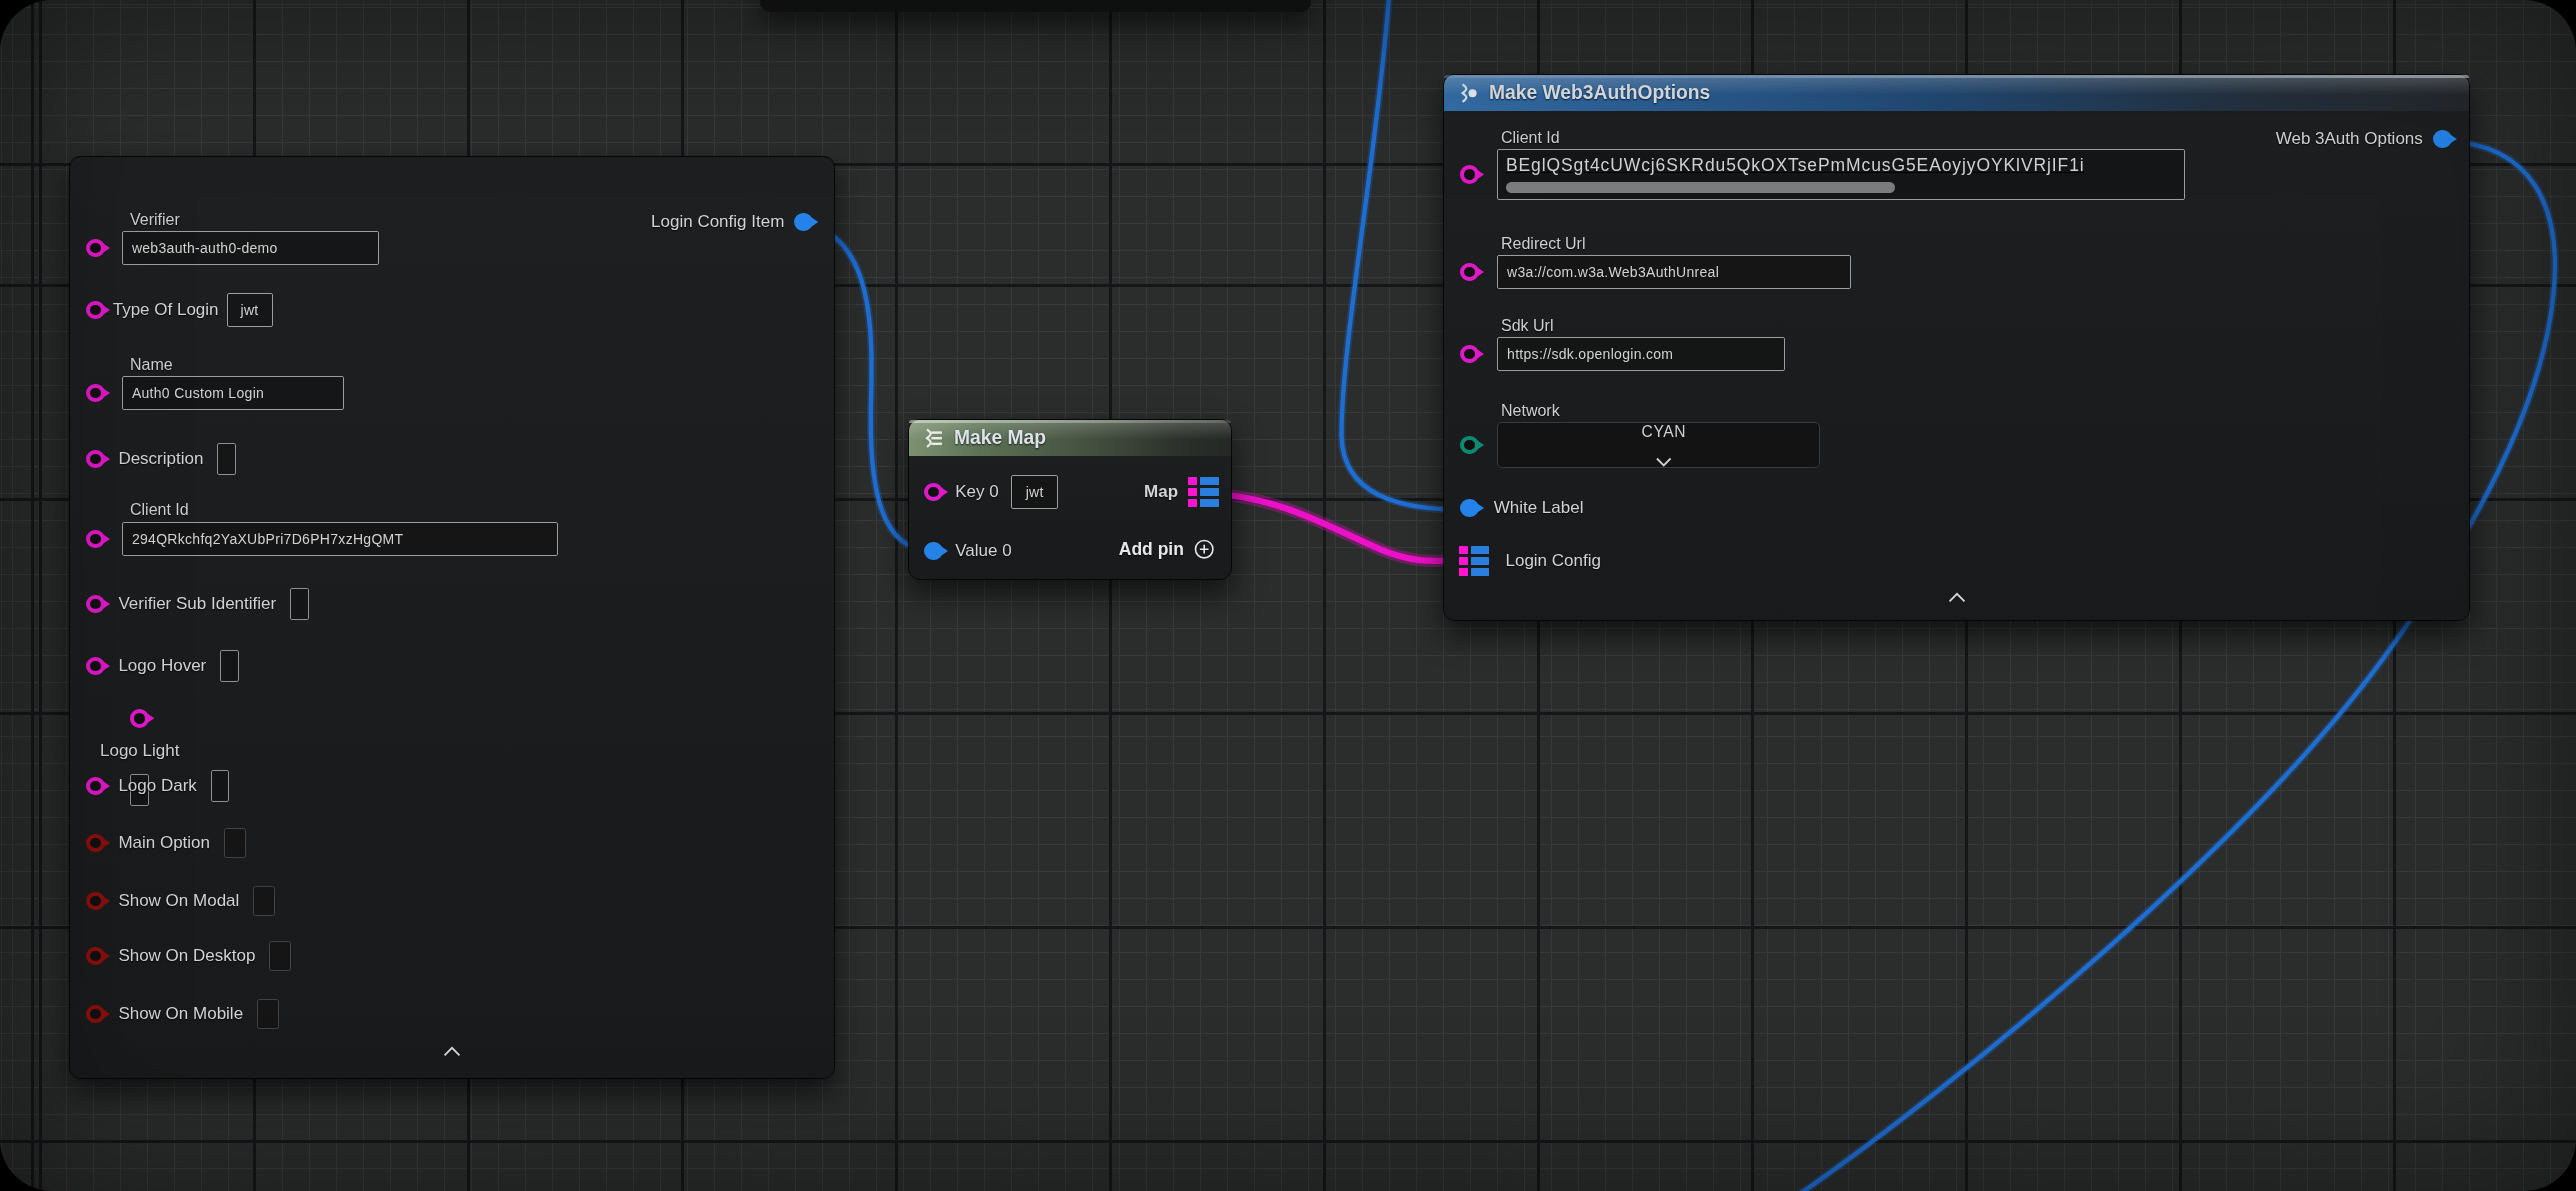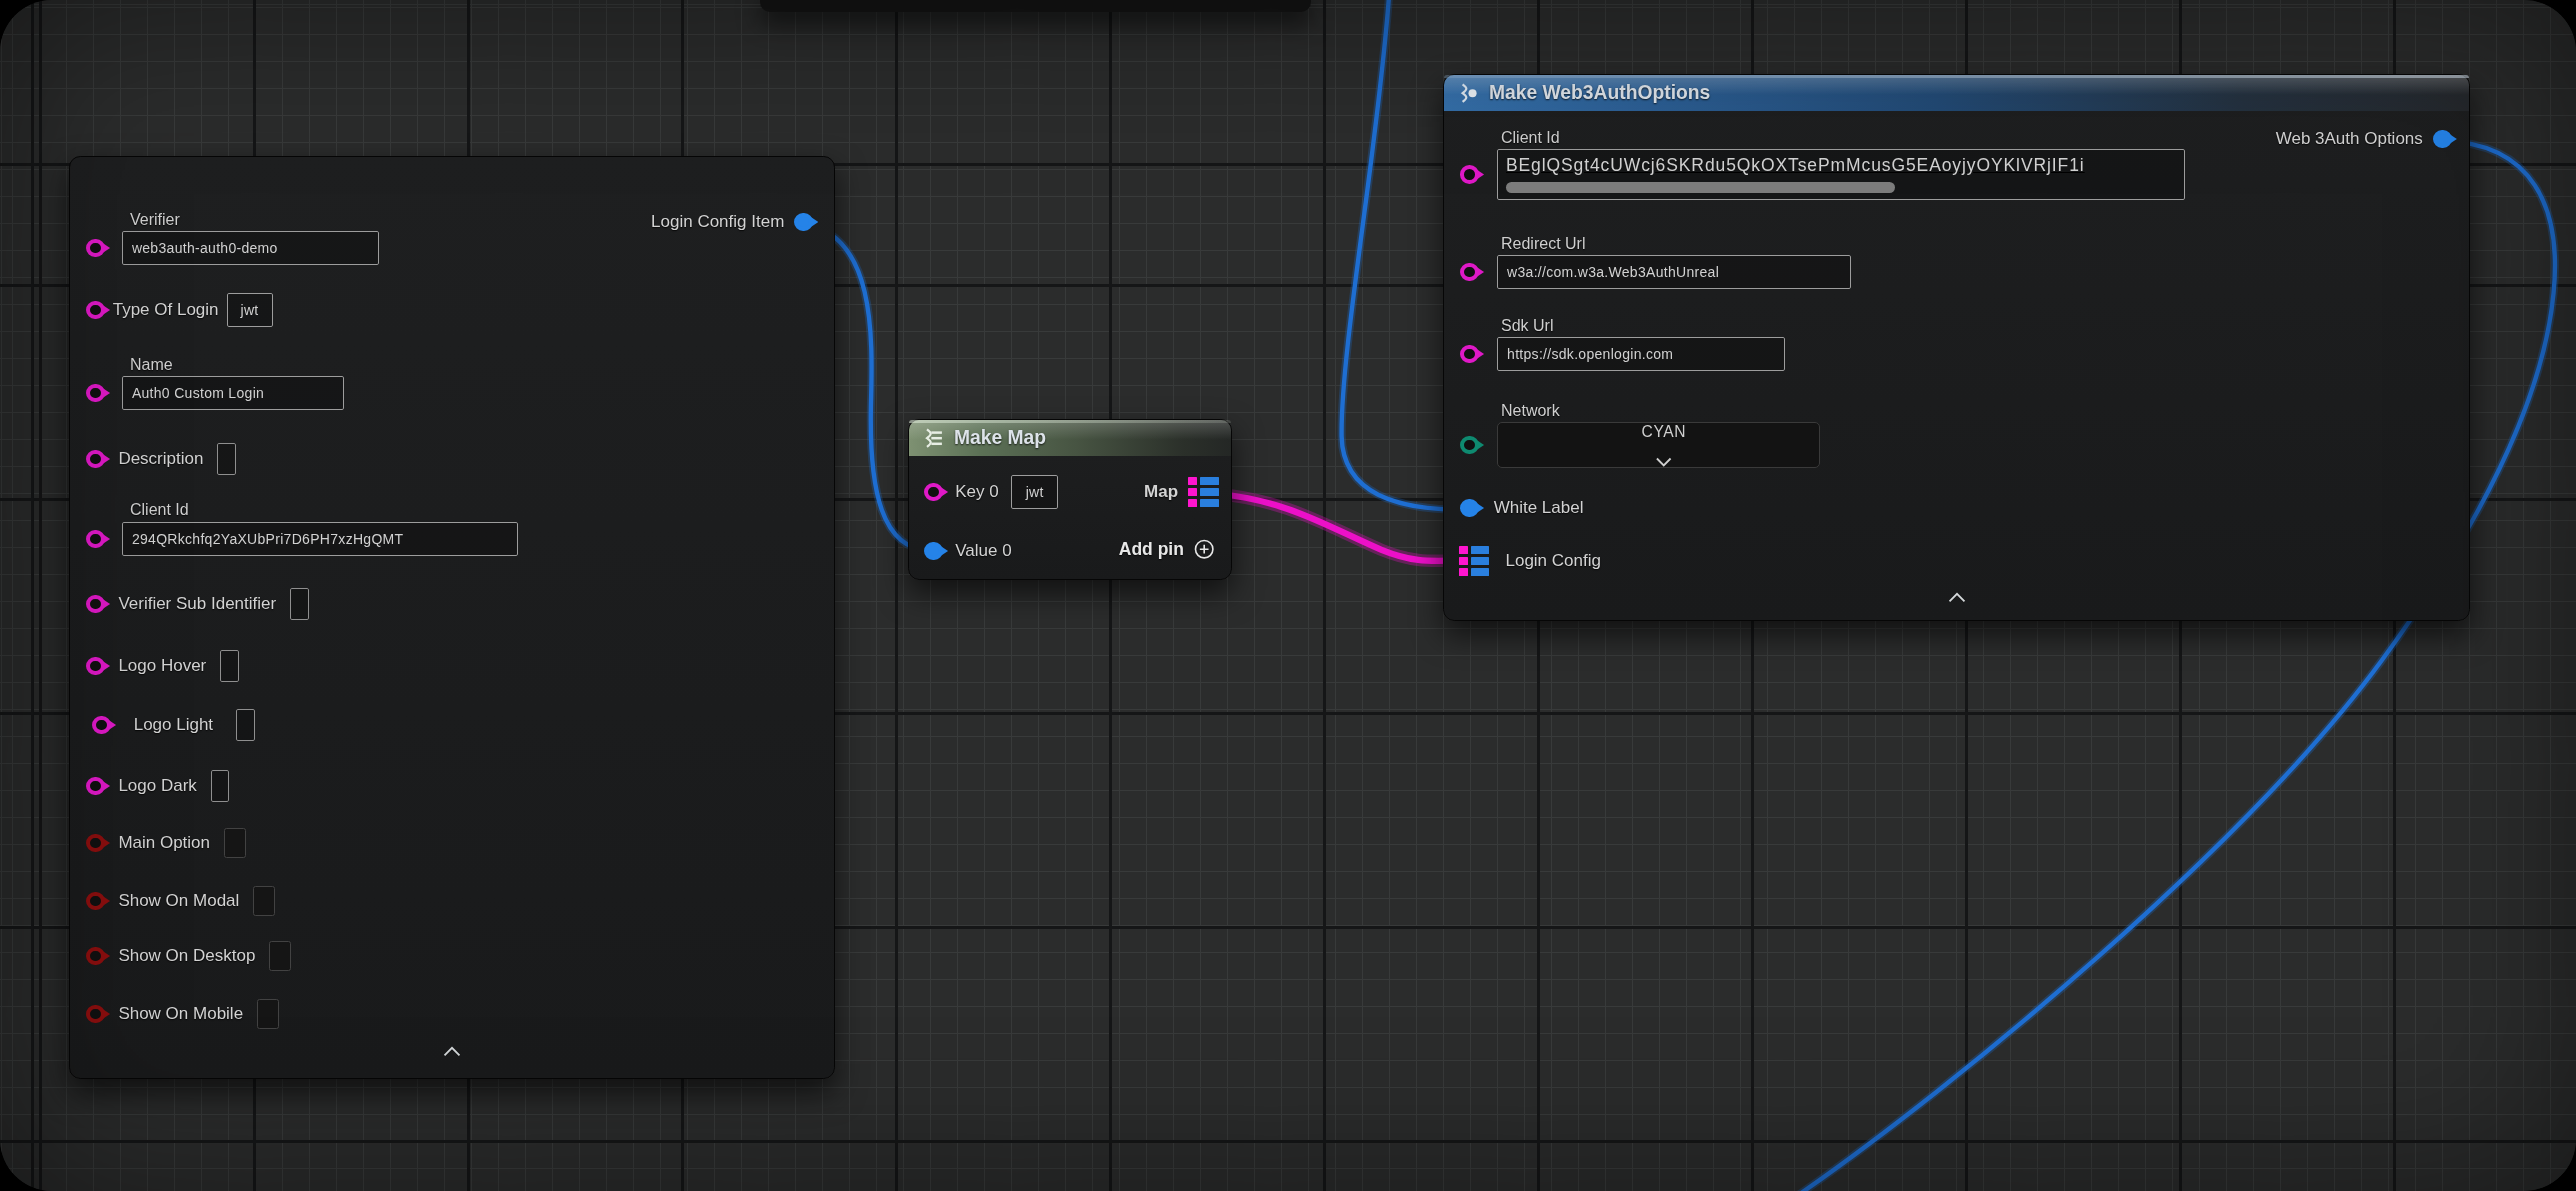--- a/index.html
+++ b/index.html
@@ -142,36 +142,36 @@
 
     <div class="row" style="left:16px; top:286px; gap:13.7px;">
       <span class="pin p-str"></span>
       <span class="lbl">Description</span>
       <span class="sempty"></span>
     </div>
 
     <span class="flabel" style="left:60px; top:344px;">Client Id</span>
     <div class="row" style="left:16px; top:365px; gap:17.5px;">
       <span class="pin p-str"></span>
-      <div class="sfield" style="width:396px;">294QRkchfq2YaXUbPri7D6PH7xzHgQMT</div>
+      <div class="sfield" style="width:436px;">294QRkchfq2YaXUbPri7D6PH7xzHgQMT</div>
     </div>
 
     <div class="row" style="left:16px; top:431px; gap:13.7px;text-align:right;">
       <span class="pin p-str"></span>
       <span class="lbl">Verifier Sub Identifier</span>
       <span class="sempty"></span>
     </div>
 
     <div class="row" style="left:16px; top:493px; gap:13.7px;">
       <span class="pin p-str"></span>
       <span class="lbl">Logo Hover</span>
       <span class="sempty"></span>
     </div>
 
-    <div class="row" style="left:22px; top:552px; gap:23px;">
+    <div class="row" style="left:30px; top:552px; gap:13px;flex-direction:column;">
       <span class="pin p-str"></span>
       <span class="lbl">Logo Light</span>
       <span class="sempty"></span>
     </div>
 
     <div class="row" style="left:16px; top:613px; gap:13.7px;">
       <span class="pin p-str"></span>
       <span class="lbl">Logo Dark</span>
       <span class="sempty"></span>
     </div>

